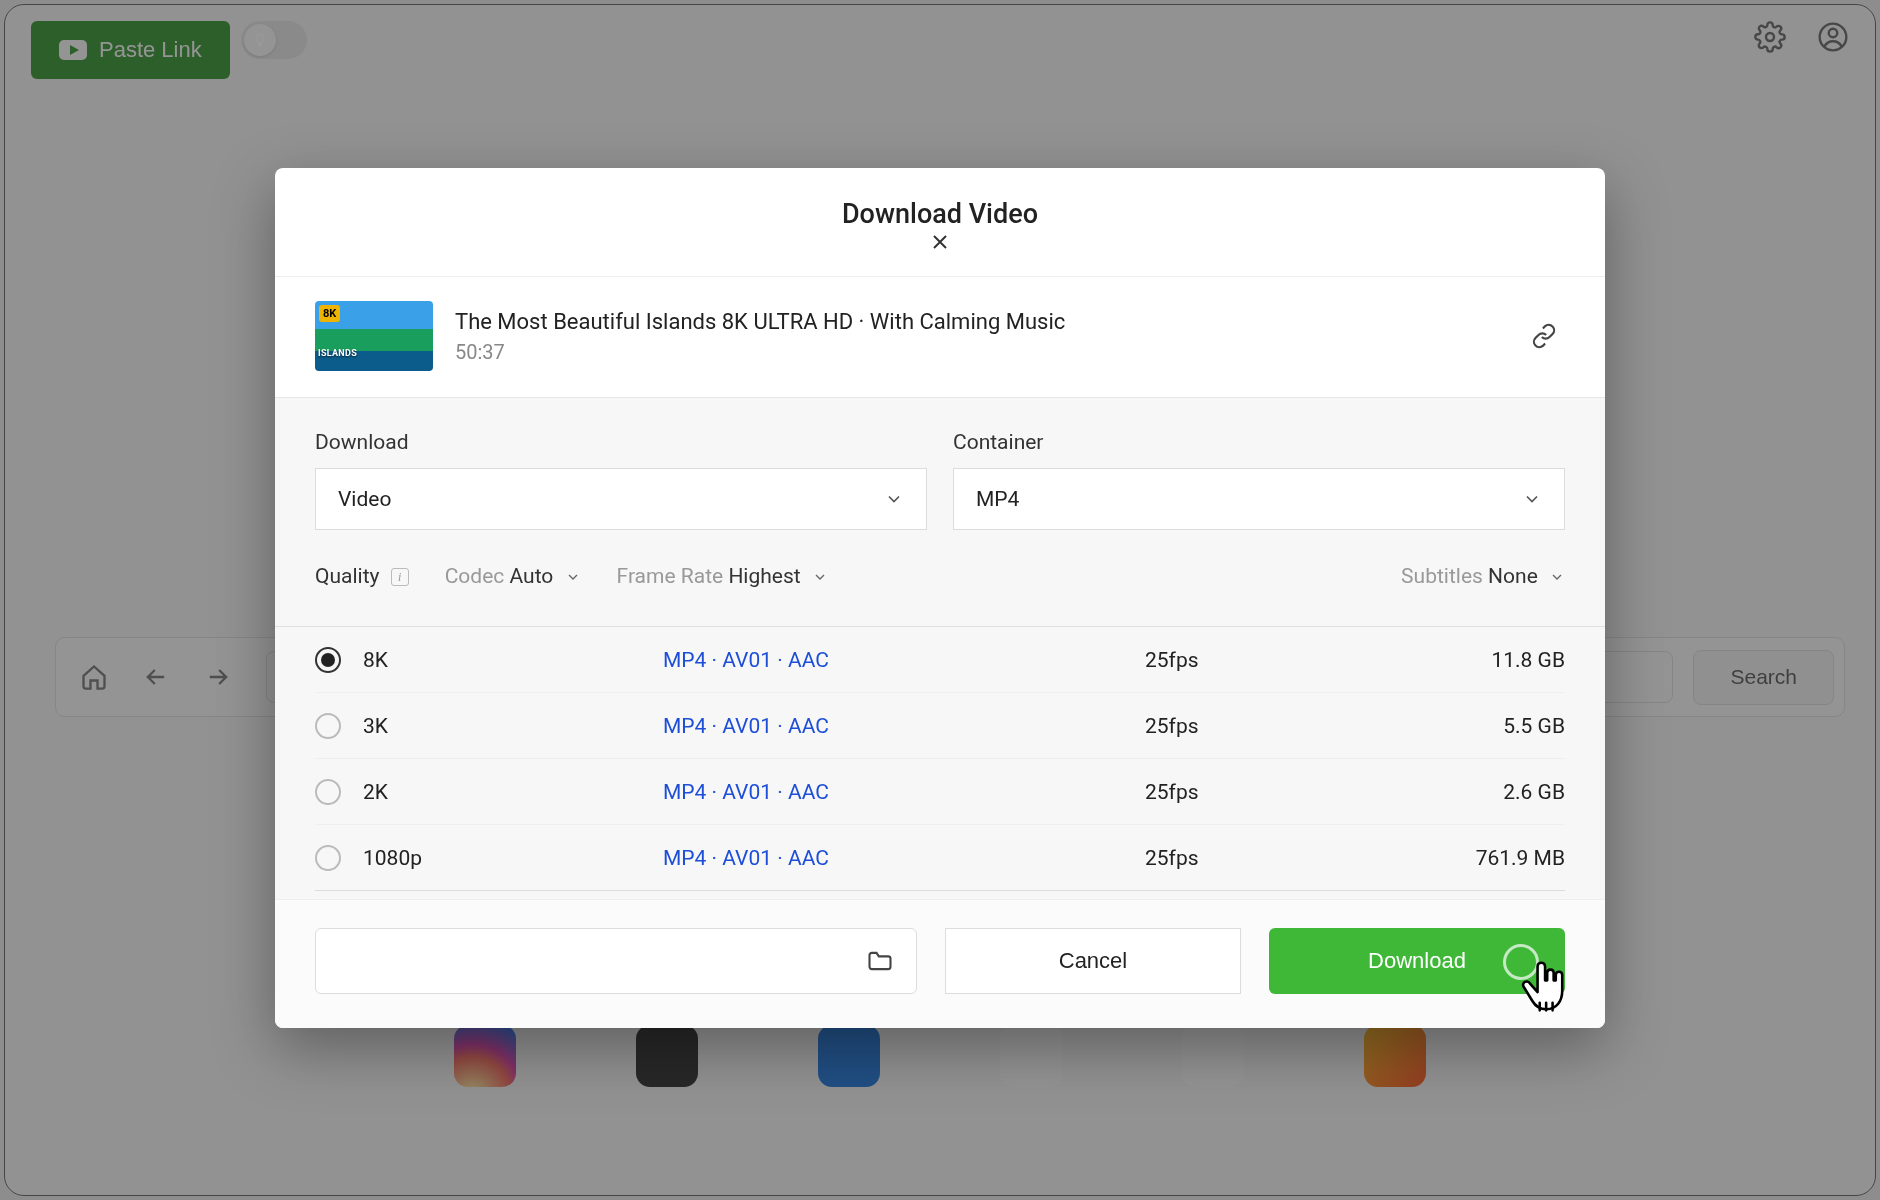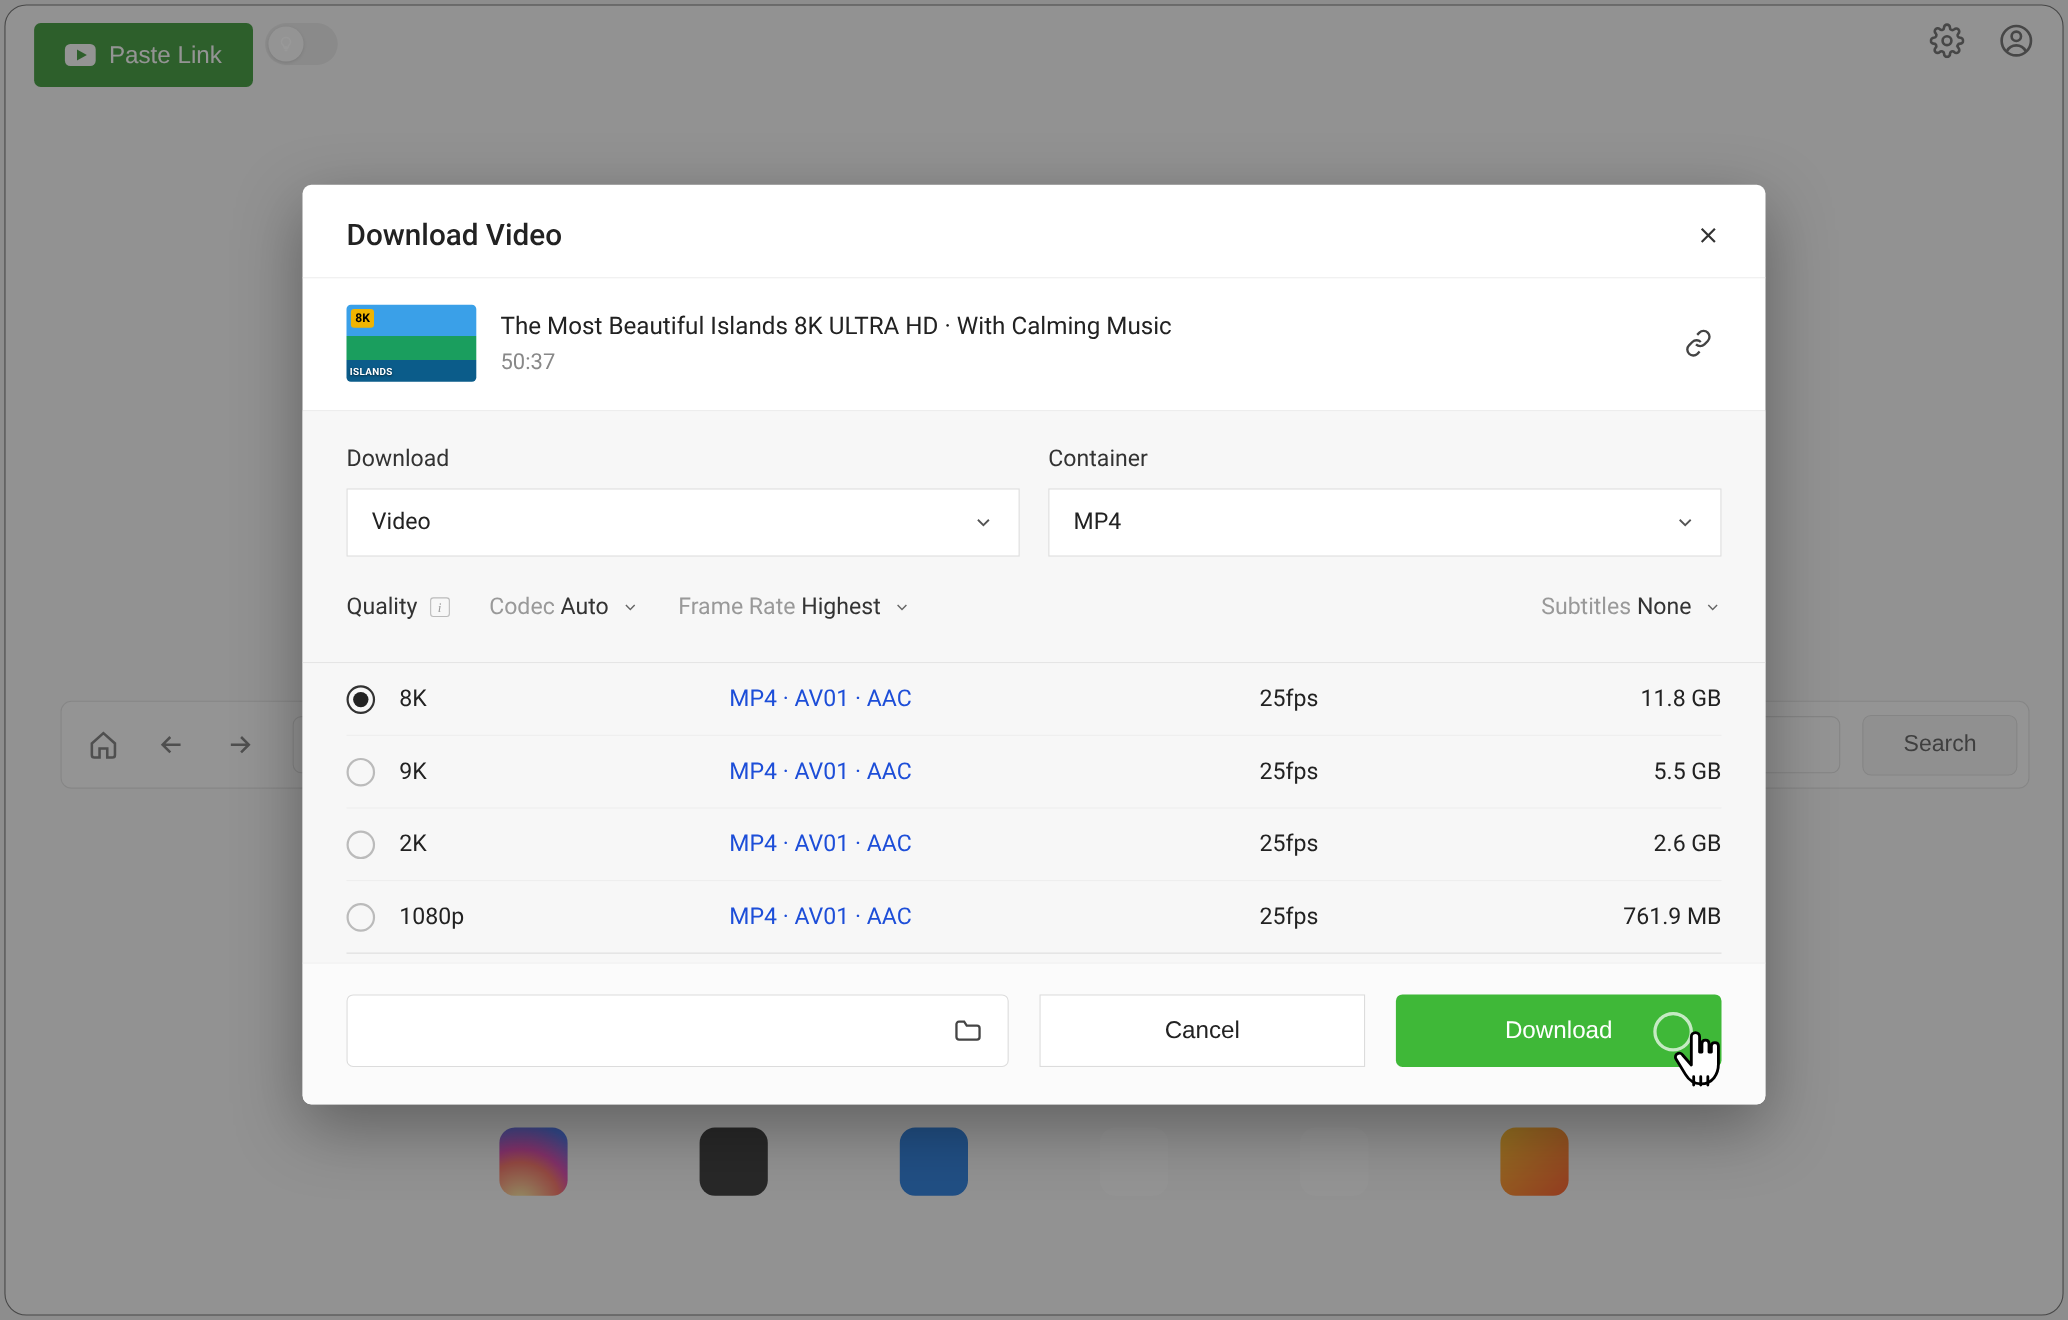--- a/index.html
+++ b/index.html
@@ -151,20 +151,21 @@
   border-radius: 8px;
   box-shadow: 0 20px 60px rgba(0,0,0,0.35);
   overflow: hidden;
 }
 .modal-header {
   padding: 30px 40px 22px 40px;
   display: flex;
   align-items: center;
   justify-content: space-between;
   border-bottom: 1px solid #eee;
+  flex-direction: column;
 }
 .modal-title {
   font-size: 27px;
   font-weight: 500;
   color: #222;
 }
 .close-x { width: 24px; height: 24px; color: #333; cursor: pointer; }
 
 .video-row {
   padding: 24px 40px 26px 40px;
@@ -180,21 +181,21 @@
   position: relative;
   overflow: hidden;
 }
 .thumb-8k {
   position: absolute; top: 4px; left: 4px;
   background: #f0b400; color: #000;
   font-size: 11px; font-weight: 700;
   padding: 2px 4px; border-radius: 3px;
 }
 .thumb-label {
-  position: absolute; bottom: 3px; left: 3px;
+  position: absolute; bottom: 13px; left: 3px;
   color: #fff; font-size: 9px; font-weight: 700;
   letter-spacing: .3px;
   text-shadow: 0 1px 2px rgba(0,0,0,.6);
 }
 .video-info { flex: 1; }
 .video-title { font-size: 22px; color: #222; margin-bottom: 6px; }
 .video-dur { font-size: 20px; color: #888; }
 .link-icon { width: 26px; height: 26px; color: #444; cursor: pointer; margin-right: 8px;}
 
 .options-area {
@@ -464,21 +465,21 @@
     <div class="quality-list">
       <div class="q-row">
         <span class="q-radio selected"></span>
         <span class="q-name">8K</span>
         <span class="q-cod">MP4 · AV01 · AAC</span>
         <span class="q-fps">25fps</span>
         <span class="q-size">11.8 GB</span>
       </div>
       <div class="q-row">
         <span class="q-radio unsel"></span>
-        <span class="q-name">9K</span>
+        <span class="q-name">3K</span>
         <span class="q-cod">MP4 · AV01 · AAC</span>
         <span class="q-fps">25fps</span>
         <span class="q-size">5.5 GB</span>
       </div>
       <div class="q-row">
         <span class="q-radio unsel"></span>
         <span class="q-name">2K</span>
         <span class="q-cod">MP4 · AV01 · AAC</span>
         <span class="q-fps">25fps</span>
         <span class="q-size">2.6 GB</span>

